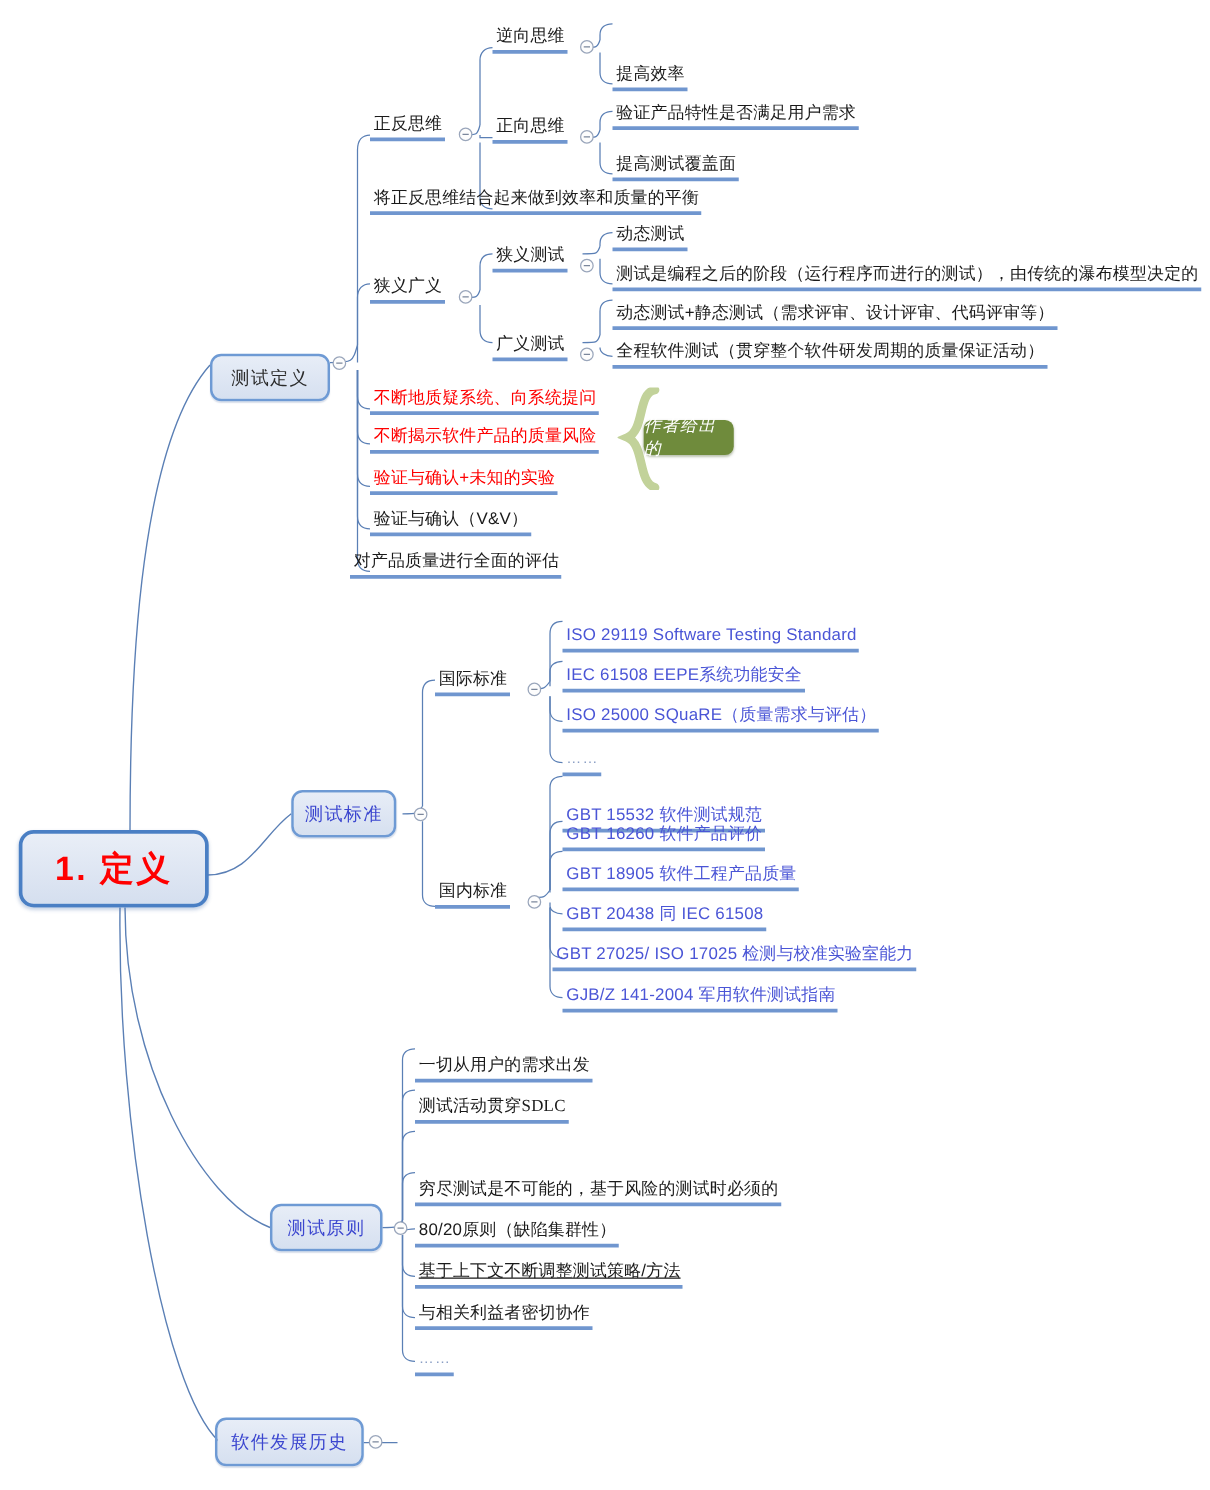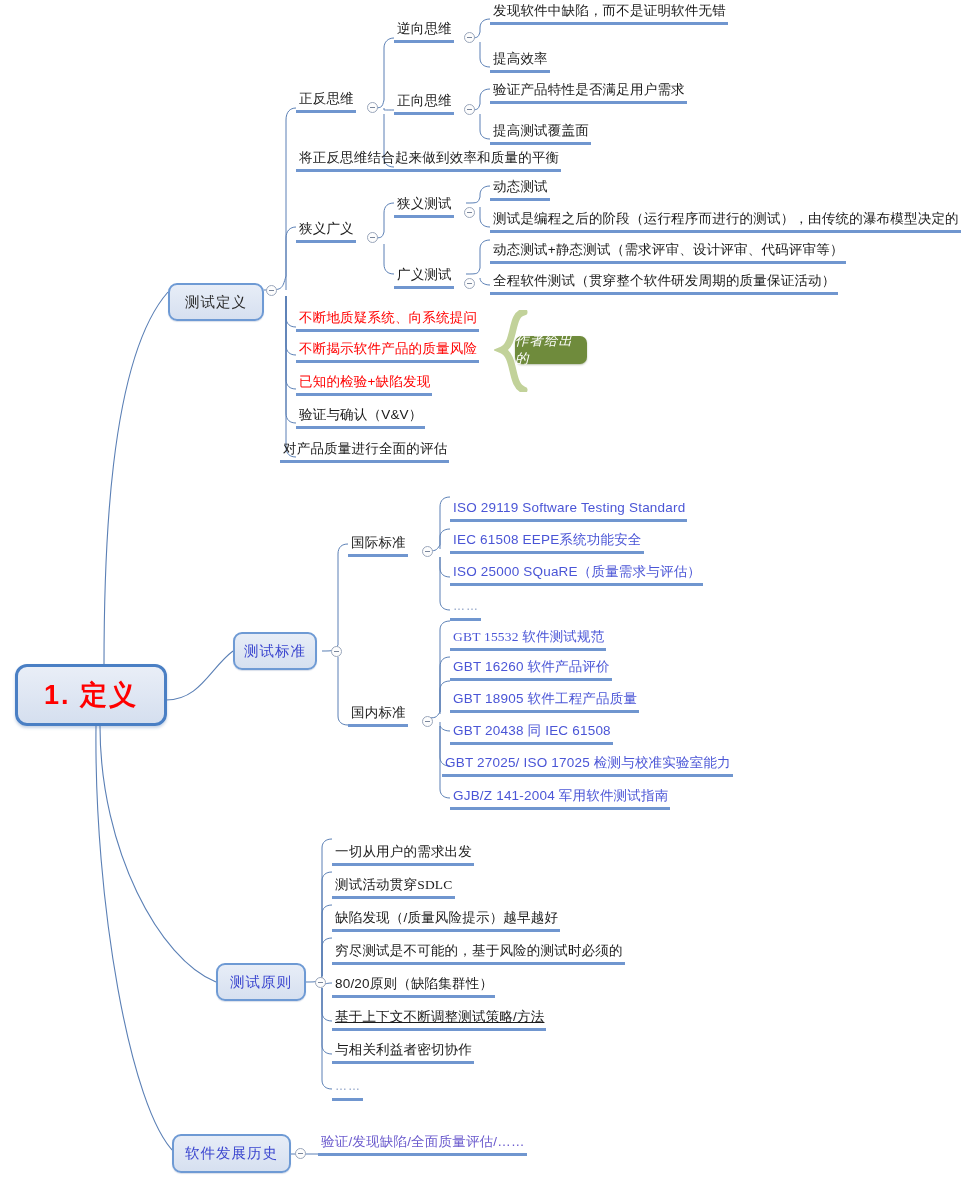--- a/index.html
+++ b/index.html
@@ -185,21 +185,20 @@
   <div class="boxnode root" style="left:15px; top:664px; width:152px; height:62px;">1. 定义</div>
 
   <div class="boxnode" style="left:168px; top:271px; width:96px; height:38px;margin-top:12px;">测试定义</div>
   <span class="toggle" style="left:266px; top:285px;"></span>
 
   <div class="node" style="left:296px; top:90px;">正反思维</div>
   <span class="toggle" style="left:367px; top:102px;"></span>
 
   <div class="node" style="left:394px; top:20px;">逆向思维</div>
   <span class="toggle" style="left:464px; top:32px;"></span>
-  <div class="node" style="left:490px; top:2px;">发现软件中缺陷，而不是证明软件无错</div>
   <div class="node" style="left:490px; top:50px;">提高效率</div>
 
   <div class="node" style="left:394px; top:92px;">正向思维</div>
   <span class="toggle" style="left:464px; top:104px;"></span>
   <div class="node" style="left:490px; top:81px;">验证产品特性是否满足用户需求</div>
   <div class="node" style="left:490px; top:122px;">提高测试覆盖面</div>
 
   <div class="node" style="left:296px; top:149px;">将正反思维结合起来做到效率和质量的平衡</div>
 
   <div class="node" style="left:296px; top:220px;">狭义广义</div>
@@ -210,57 +209,55 @@
   <div class="node" style="left:490px; top:178px;">动态测试</div>
   <div class="node" style="left:490px; top:210px;">测试是编程之后的阶段（运行程序而进行的测试），由传统的瀑布模型决定的</div>
 
   <div class="node" style="left:394px; top:266px;">广义测试</div>
   <span class="toggle" style="left:464px; top:278px;"></span>
   <div class="node" style="left:490px; top:241px;">动态测试+静态测试（需求评审、设计评审、代码评审等）</div>
   <div class="node" style="left:490px; top:272px;">全程软件测试（贯穿整个软件研发周期的质量保证活动）</div>
 
   <div class="node red" style="left:296px; top:309px;">不断地质疑系统、向系统提问</div>
   <div class="node red" style="left:296px; top:340px;">不断揭示软件产品的质量风险</div>
-  <div class="node red" style="left:296px; top:373px;">已知的检验+缺陷发现</div>
+  <div class="node red" style="left:296px; top:373px;">验证与确认+未知的实验</div>
   <div class="node" style="left:296px; top:406px;">验证与确认（V&amp;V）</div>
   <div class="node" style="left:280px; top:440px;">对产品质量进行全面的评估</div>
 
   <svg style="position:absolute; left:494px; top:310px; width:36px; height:82px;" viewBox="0 0 36 82" xmlns="http://www.w3.org/2000/svg">
     <path d="M30,2 C16,4 22,34 8,40 C22,46 16,76 30,80" fill="none" stroke="#c2d29a" stroke-width="7" stroke-linecap="round"></path>
   </svg>
   <div class="callout" style="left:515px; top:336px; width:72px; height:28px;">作者给出的</div>
 
   <div class="boxnode blue" style="left:233px; top:632px; width:84px; height:38px;">测试标准</div>
   <span class="toggle" style="left:331px; top:646px;"></span>
 
   <div class="node" style="left:348px; top:534px;">国际标准</div>
   <span class="toggle" style="left:422px; top:546px;"></span>
   <div class="node blue" style="left:450px; top:499px;">ISO 29119 Software Testing Standard</div>
   <div class="node blue" style="left:450px; top:531px;">IEC 61508 EEPE系统功能安全</div>
   <div class="node blue" style="left:450px; top:563px;">ISO 25000 SQuaRE（质量需求与评估）</div>
   <div class="node dots" style="left:450px; top:598px;">……</div>
 
   <div class="node" style="left:348px; top:704px;">国内标准</div>
   <span class="toggle" style="left:422px; top:716px;"></span>
-  <div class="node blue" style="left:450px; top:628px;font-family:Liberation Serif, serif;">GBT 15532 软件测试规范</div>
+  <div class="node blue" style="left:450px; top:643px;">GBT 15532 软件测试规范</div>
   <div class="node blue" style="left:450px; top:658px;">GBT 16260 软件产品评价</div>
   <div class="node blue" style="left:450px; top:690px;">GBT 18905 软件工程产品质量</div>
   <div class="node blue" style="left:450px; top:722px;">GBT 20438 同 IEC 61508</div>
   <div class="node blue" style="left:442px; top:754px;">GBT 27025/ ISO 17025 检测与校准实验室能力</div>
   <div class="node blue" style="left:450px; top:787px;">GJB/Z 141-2004 军用软件测试指南</div>
 
   <div class="boxnode blue" style="left:216px; top:963px; width:90px; height:38px;">测试原则</div>
   <span class="toggle" style="left:315px; top:977px;"></span>
 
   <div class="node" style="left:332px; top:843px;">一切从用户的需求出发</div>
   <div class="node" style="left:332px; top:876px;font-family:Liberation Serif, serif;">测试活动贯穿SDLC</div>
-  <div class="node" style="left:332px; top:909px;">缺陷发现（/质量风险提示）越早越好</div>
   <div class="node" style="left:332px; top:942px;">穷尽测试是不可能的，基于风险的测试时必须的</div>
   <div class="node" style="left:332px; top:975px;">80/20原则（缺陷集群性）</div>
   <div class="node" style="left:332px; top:1008px;text-decoration:underline;">基于上下文不断调整测试策略/方法</div>
   <div class="node" style="left:332px; top:1041px;">与相关利益者密切协作</div>
   <div class="node dots" style="left:332px; top:1078px;">……</div>
 
   <div class="boxnode blue" style="left:172px; top:1134px; width:119px; height:39px;">软件发展历史</div>
   <span class="toggle" style="left:295px; top:1148px;"></span>
-  <div class="node violet" style="left:318px; top:1133px;">验证/发现缺陷/全面质量评估/……</div>
 
 </div>
 
 </body></html>

